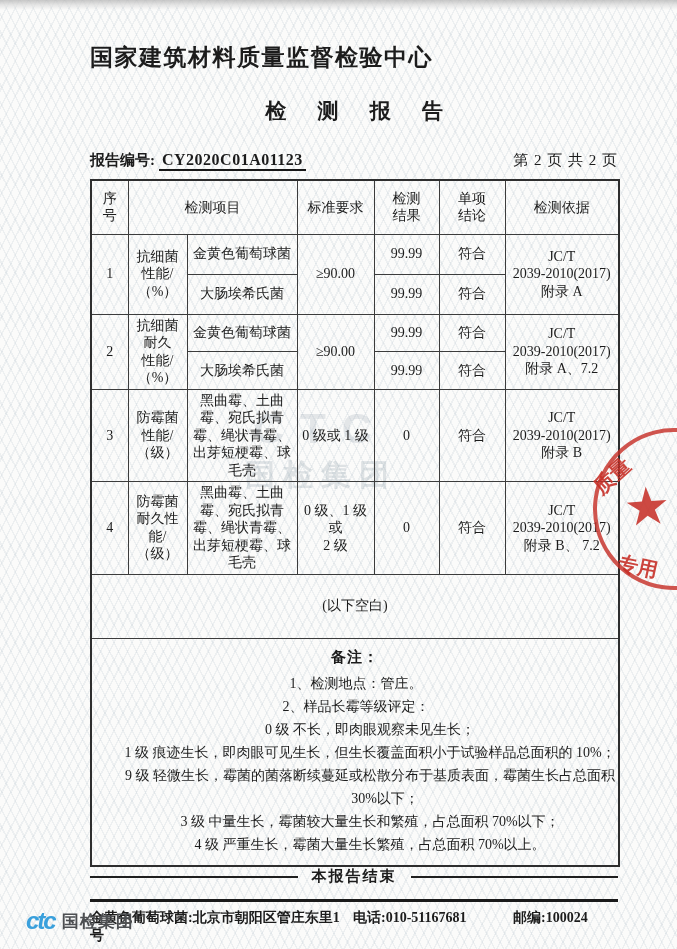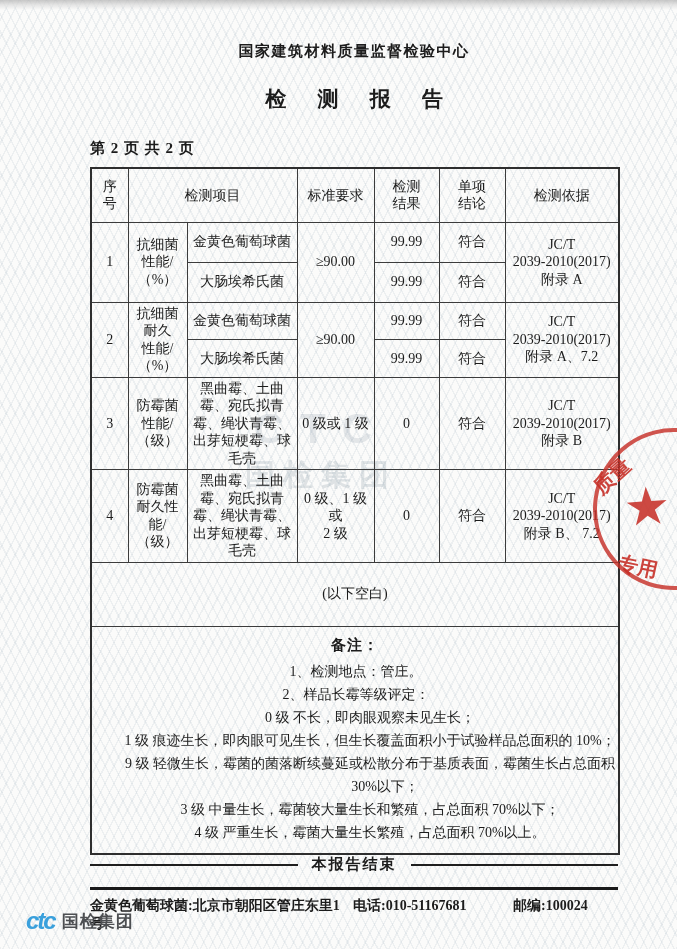--- a/index.html
+++ b/index.html
@@ -16,27 +16,27 @@
       repeating-linear-gradient(63deg, rgba(168,184,196,0.17) 0 1.5px, transparent 1.5px 8px),
       repeating-linear-gradient(-63deg, rgba(168,184,196,0.17) 0 1.5px, transparent 1.5px 8px);
   }
   .scan-edge-top {
     position:absolute; top:0; left:0; width:100%; height:10px;
     background:linear-gradient(180deg,#b5b5b5 0%,#dedede 50%,rgba(255,255,255,0) 100%);
     opacity:.75;
   }
   .doc { position:relative; z-index:2; margin:0 59px 0 90px; width:528px; }
 
-  .org-name { padding-top:42px; text-align:center; font-size:15px; font-weight:bold; letter-spacing:1.5px; }
+  .org-name { padding-top:42px; font-size:23px; font-weight:bold; letter-spacing:1.5px; }
   .report-title { margin-top:24px; text-align:center; font-size:21px; font-weight:bold; letter-spacing:13px; text-indent:13px; }
 
   .report-no-row { margin-top:26px; display:flex; justify-content:space-between; align-items:baseline; }
   .report-no-left { font-size:15px; font-weight:bold; }
   .report-no-value { font-size:16px; font-weight:bold; letter-spacing:.5px; border-bottom:2px solid #171717; padding:0 3px 1px 3px; margin-left:4px; }
-  .page-info { font-size:15px; font-weight:bold; letter-spacing:1px; }
+  .page-info { font-size:15px; font-weight:normal; letter-spacing:1px; }
 
   table.report { margin-top:9px; width:528px; border-collapse:collapse; table-layout:fixed; background:transparent; }
   table.report td, table.report th {
     border:1px solid #3c3c3c;
     text-align:center; vertical-align:middle;
     font-size:14px; font-weight:normal;
     padding:2px 2px; line-height:1.25;
     background:transparent;
   }
   table.report { border:2px solid #2e2e2e; }
@@ -94,20 +94,21 @@
     <div class="wm1">CTC</div>
     <div class="wm2">国检集团</div>
   </div>
 
   <div class="doc">
 
     <div class="org-name">国家建筑材料质量监督检验中心</div>
     <div class="report-title">检 测 报 告</div>
 
     <div class="report-no-row">
+      <div class="report-no-left"><span>报告编号:</span><span class="report-no-value">CY2020C01A01123</span></div>
       <div class="page-info">第 2 页 共 2 页</div>
     </div>
 
     <table class="report">
       <colgroup>
         <col style="width:37px">
           <col style="width:59px">
           <col style="width:110px">
         <col style="width:77px">
           <col style="width:65px">

